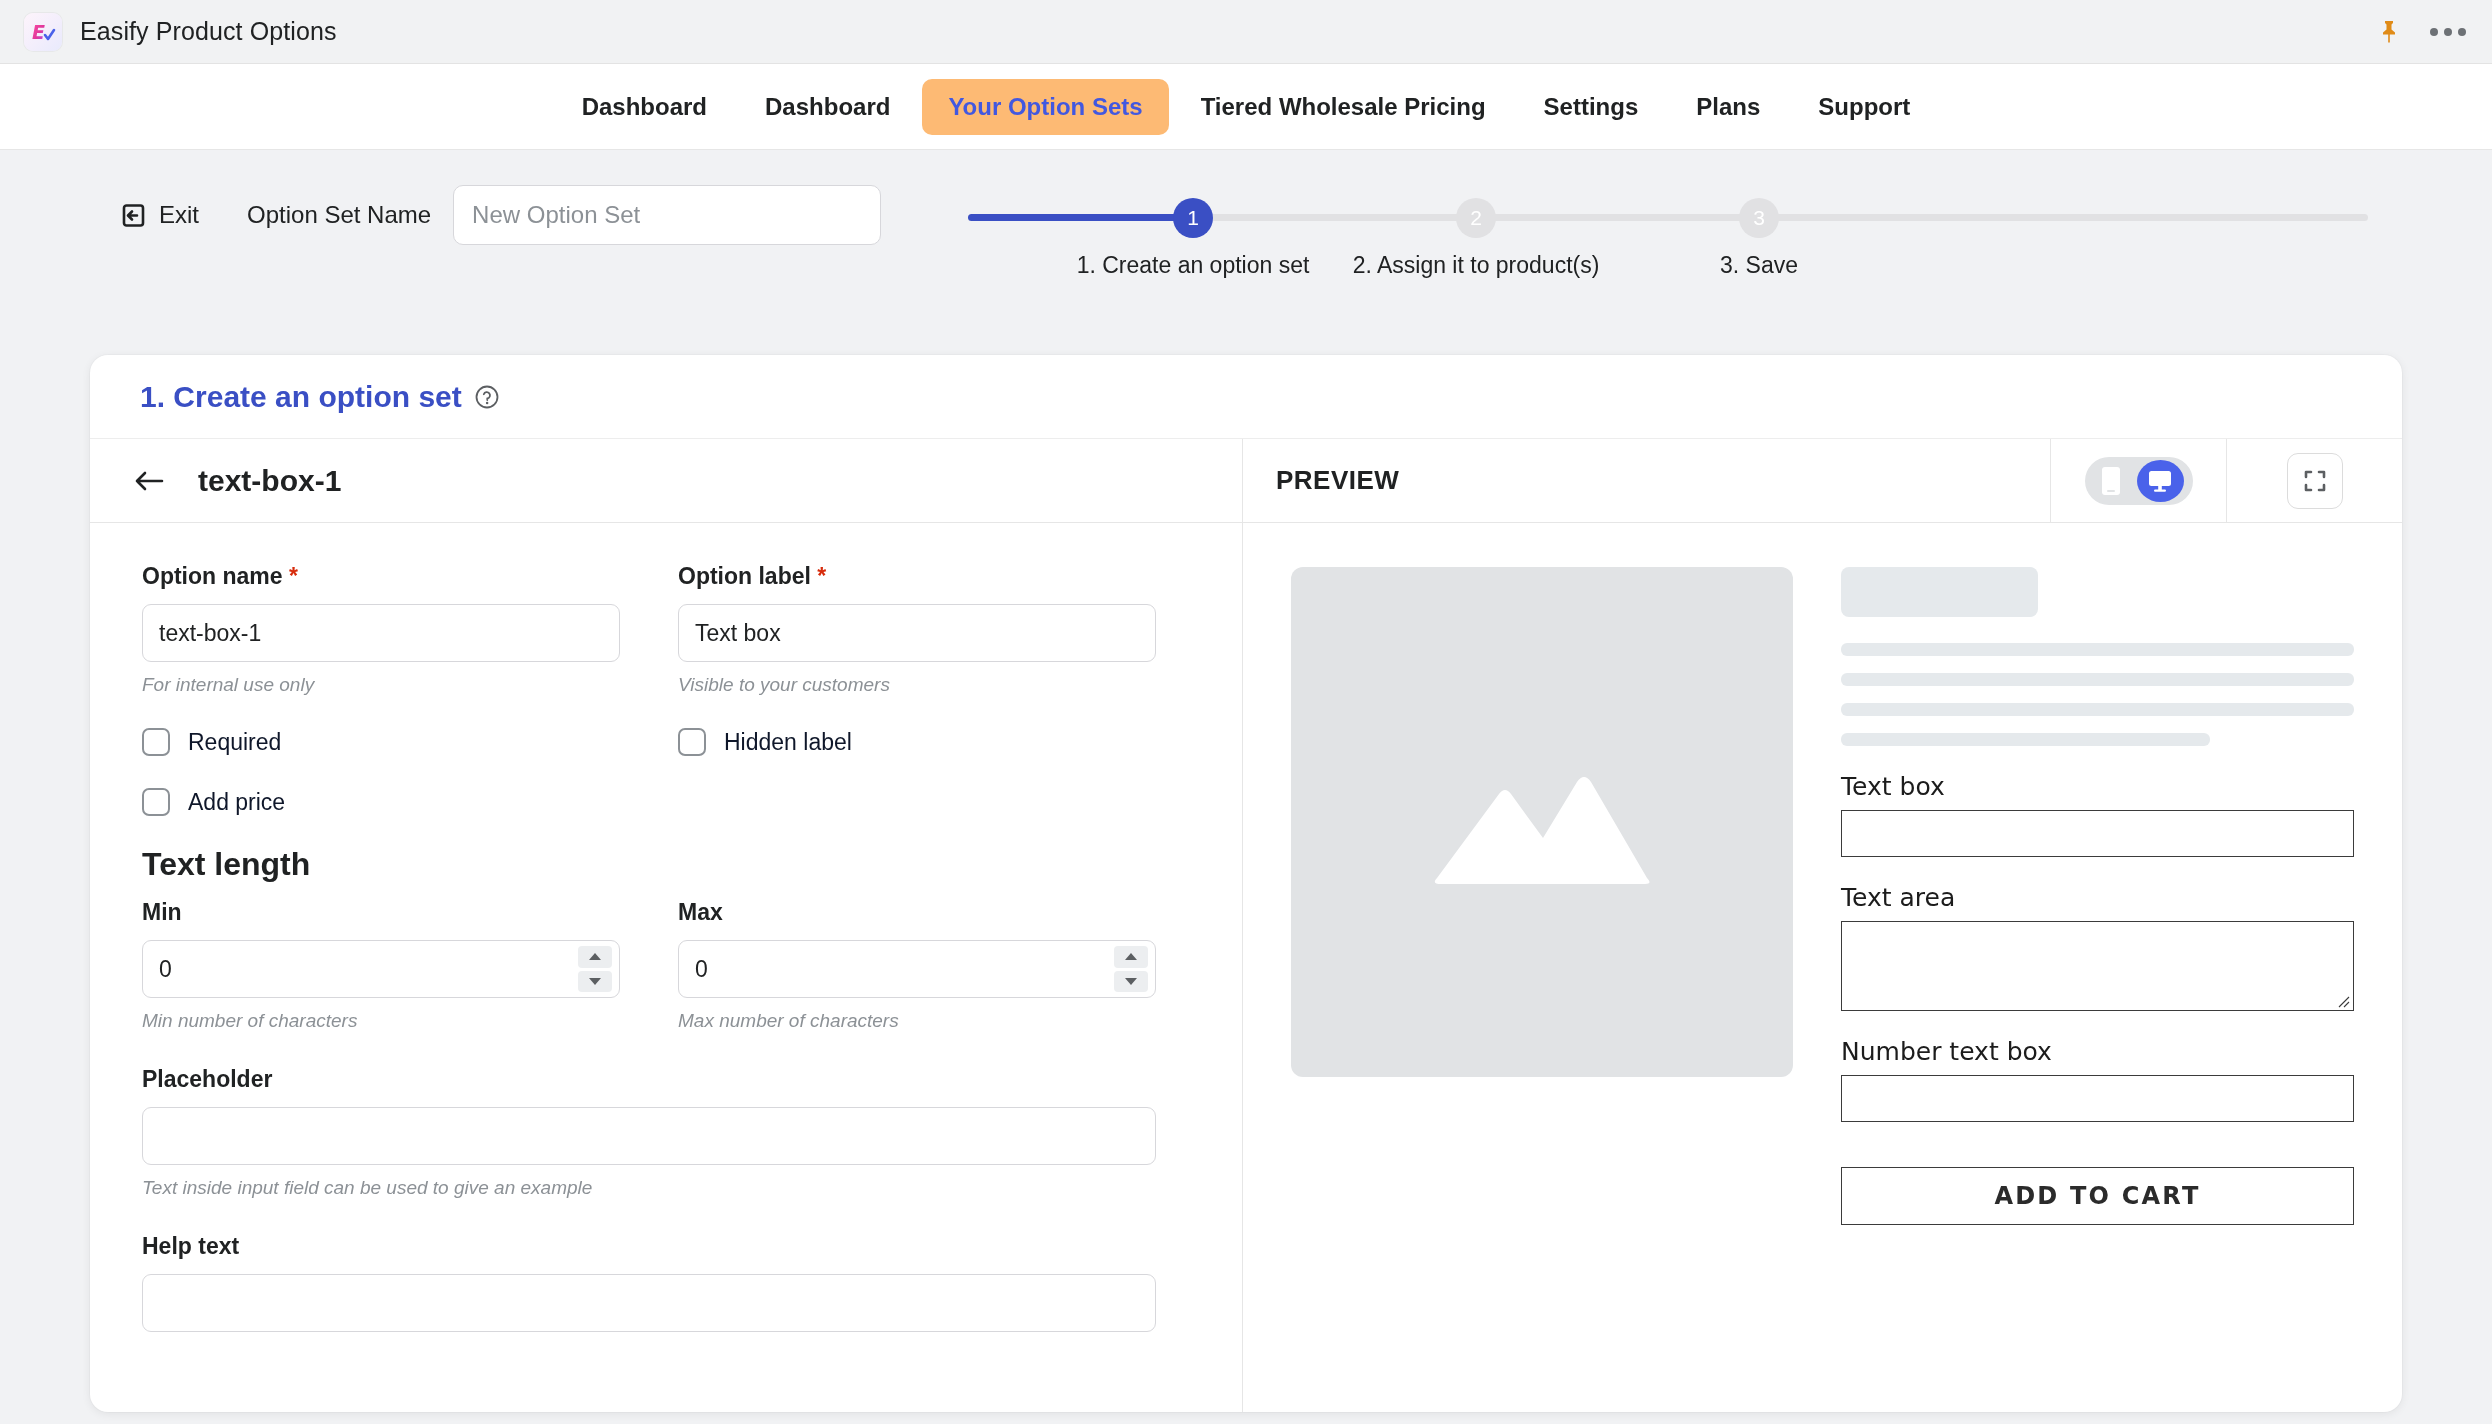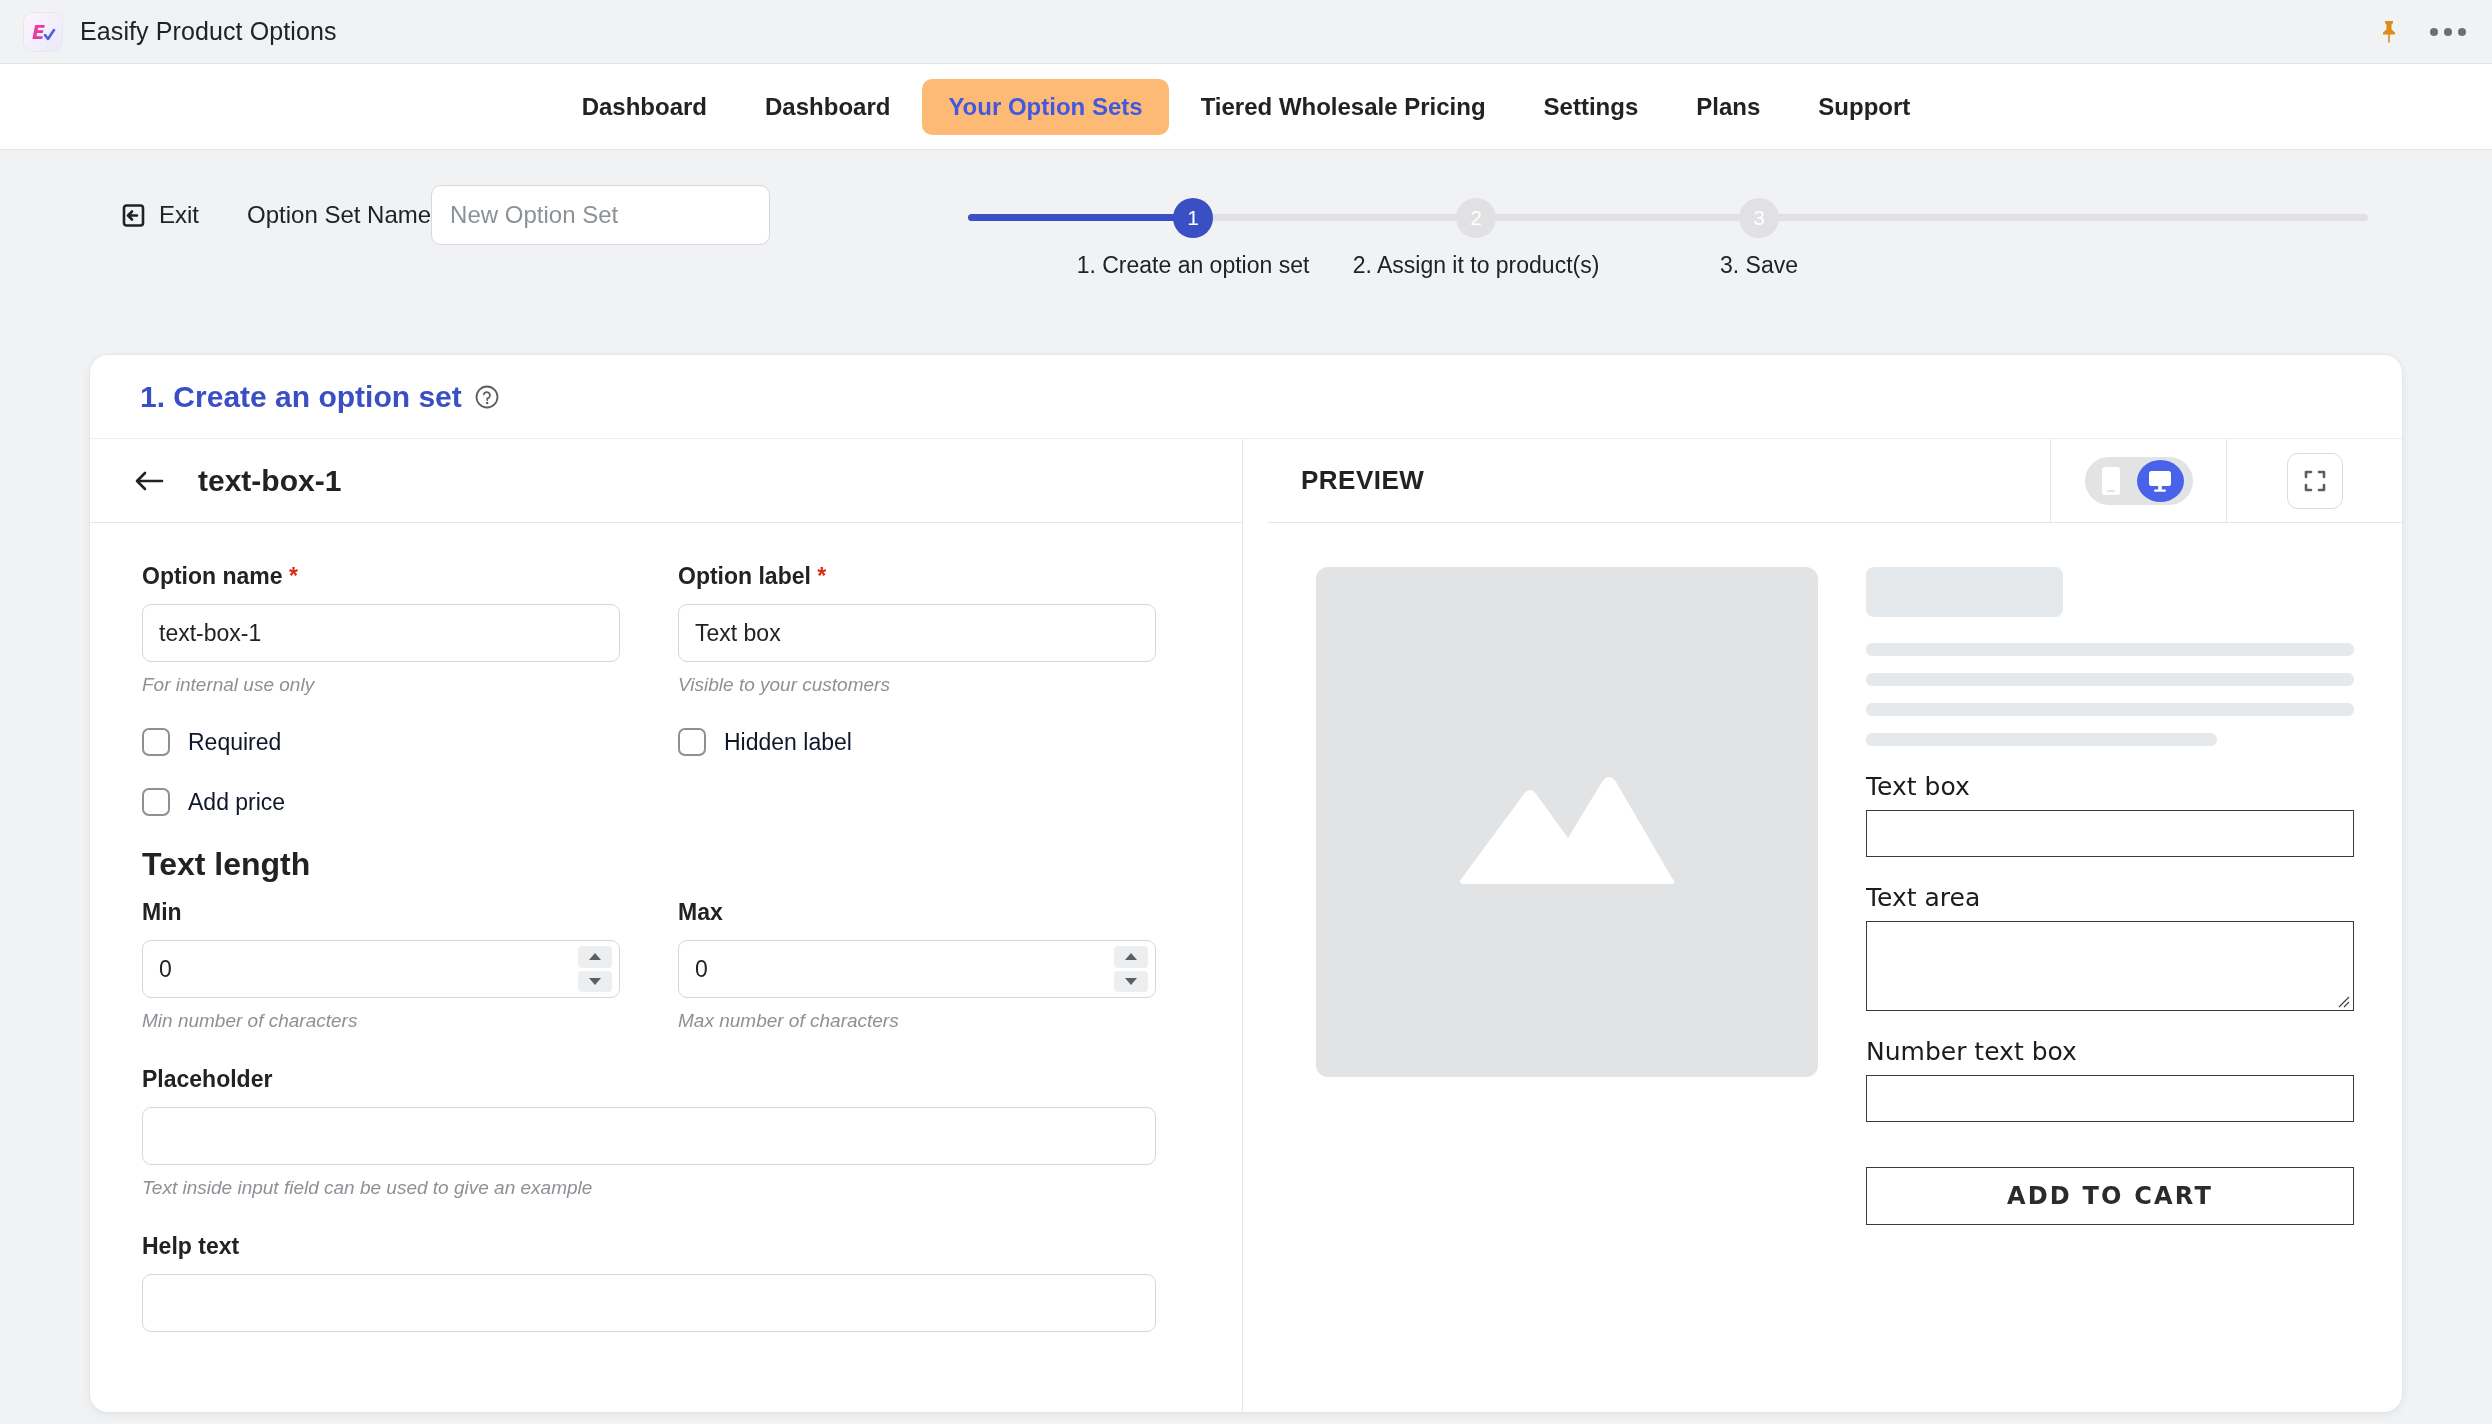--- a/index.html
+++ b/index.html
@@ -55,21 +55,21 @@
   
   .steprow {
     height: 130px; display: flex; align-items: center;
     padding: 0 0 0 120px; position: relative;
   }
   .exit-btn { display: flex; align-items: center; gap: 12px; cursor: pointer; }
   .exit-icon { width: 27px; height: 27px; display:block; }
   .exit-label { font-size: 24px; color: #202223; }
   .osn-label { font-size: 24px; color: #202223; margin-left: 48px; white-space: nowrap; }
   .osn-input {
-    width: 339px; height: 60px;
+    margin-left: 22px; width: 428px; height: 60px;
     background: #fff; border: 1px solid #d7d7db; border-radius: 10px;
     font-size: 24px; color: #202223; padding: 0 18px;
     font-family: inherit;
   }
   .osn-input::placeholder { color: #8c9196; }
 
   .stepper {
     position: absolute; left: 968px; right: 0; top: 30px;
     width: 1400px; height: 100px;
   }
@@ -103,21 +103,21 @@
     box-shadow: 0 2px 10px rgba(0,0,0,.07), 0 0 0 1px rgba(0,0,0,.02);
     overflow: hidden;
   }
   .card-head {
     height: 84px; display: flex; align-items: center;
     padding-left: 50px; border-bottom: 1px solid #ededed;
   }
   .card-head-title { font-size: 30px; font-weight: bold; color: #3a4fc4; }
   .help-icon { width: 26px; height: 26px; margin-left: 12px; display:block; cursor:pointer; }
 
-  .card-body { display: flex; height: 973px; gap: 25px; }
+  .card-body { display: flex; height: 973px; }
   .left-pane { width: 1153px; border-right: 1px solid #e6e6e6; }
   .right-pane { flex: 1; }
 
   .pane-head {
     height: 84px; display: flex; align-items: center;
     border-bottom: 1px solid #e6e6e6; padding-left: 42px;
   }
   .back-arrow { width: 34px; height: 26px; display:block; cursor:pointer; }
   .pane-title { font-size: 30px; font-weight: bold; color: #202223; margin-left: 32px; }
 

